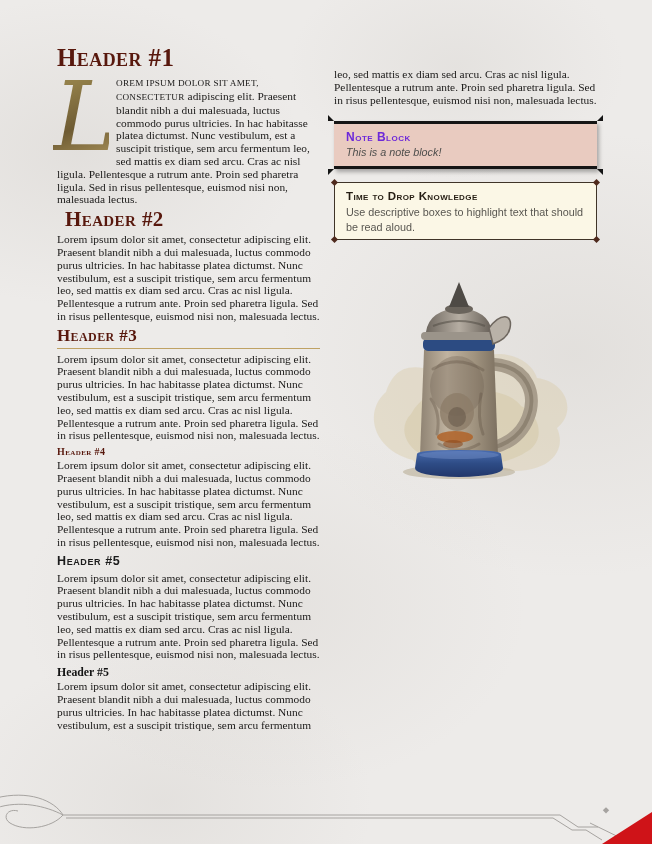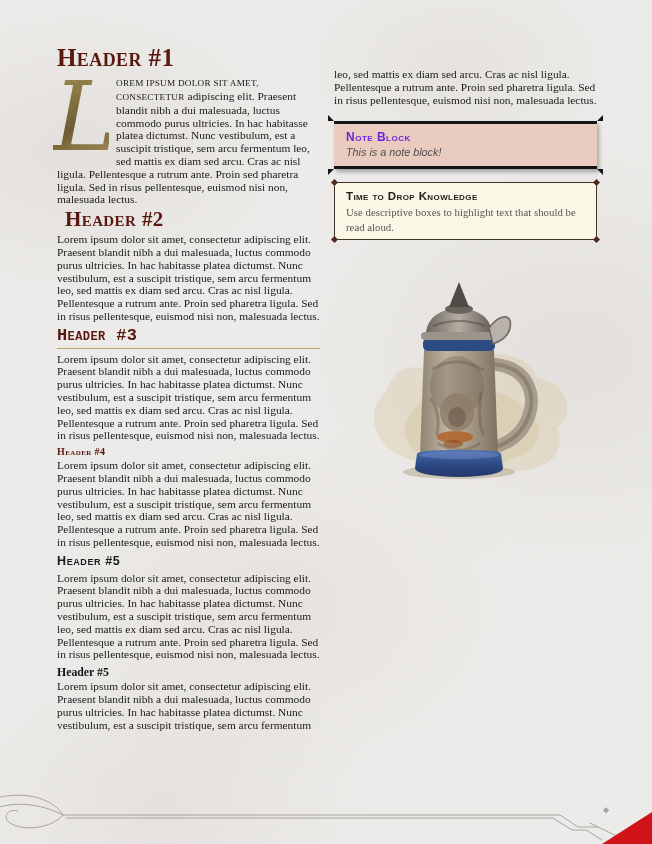--- a/index.html
+++ b/index.html
@@ -32,21 +32,21 @@
   h1,h2,h3,h4{
     font-family:"Liberation Serif", serif;
     font-variant:small-caps;
     color:#58180D;
     font-weight:700;
     letter-spacing:.4px;
   }
   h1{font-size:25px;line-height:1.05;margin:0 0 5px 0;}
   h2{font-size:21px;line-height:1.05;margin:2px 0 3px 8px;}
   h3{font-size:17px;line-height:1.05;margin:4px 0 4px 0;
-     border-bottom:1.5px solid #bfa264;padding-bottom:3px;font-family:Liberation Mono, monospace;}
+     border-bottom:1.5px solid #bfa264;padding-bottom:3px;}
   h4{font-size:10px;line-height:1.1;margin:4px 0 2px 0;}
   h5{font-family:"Liberation Sans", sans-serif;
      font-variant:small-caps;color:#1b1b1b;
      font-size:12.5px;font-weight:700;letter-spacing:.6px;
      margin:6px 0 3px 0;line-height:1.1;}
   h6{font-family:"Liberation Serif", serif;
      color:#141414;font-size:11.8px;font-weight:700;
      margin:5px 0 1px 0;line-height:1.1;}
   .dropcap{
     float:left;
@@ -99,21 +99,21 @@
   .dot{position:absolute;width:5px;height:5px;background:#4f2a1d;transform:rotate(45deg);}
   .d-tl{left:-3px;top:-3px;} .d-tr{right:-3px;top:-3px;}
   .d-bl{left:-3px;bottom:-3px;} .d-br{right:-3px;bottom:-3px;}
   .desc-title{
     font-family:"Liberation Sans", sans-serif;
     font-variant:small-caps;font-weight:700;
     font-size:11.5px;color:#241c12;letter-spacing:.4px;
     margin-bottom:3px;
   }
   .desc-body{
-    font-family:Liberation Serif, serif;
+    font-family:Liberation Sans, sans-serif;
     font-size:10.8px;line-height:15px;color:#595751;
   }
   .desc-body.indent{text-indent:10px;}
   .desc-body b{color:#3c3a36;}
   .stein-wrap{margin-top:34px;text-align:center;}
   
   .footer-svg{position:absolute;left:0;bottom:0;}
 </style>
 </head>
 <body>

